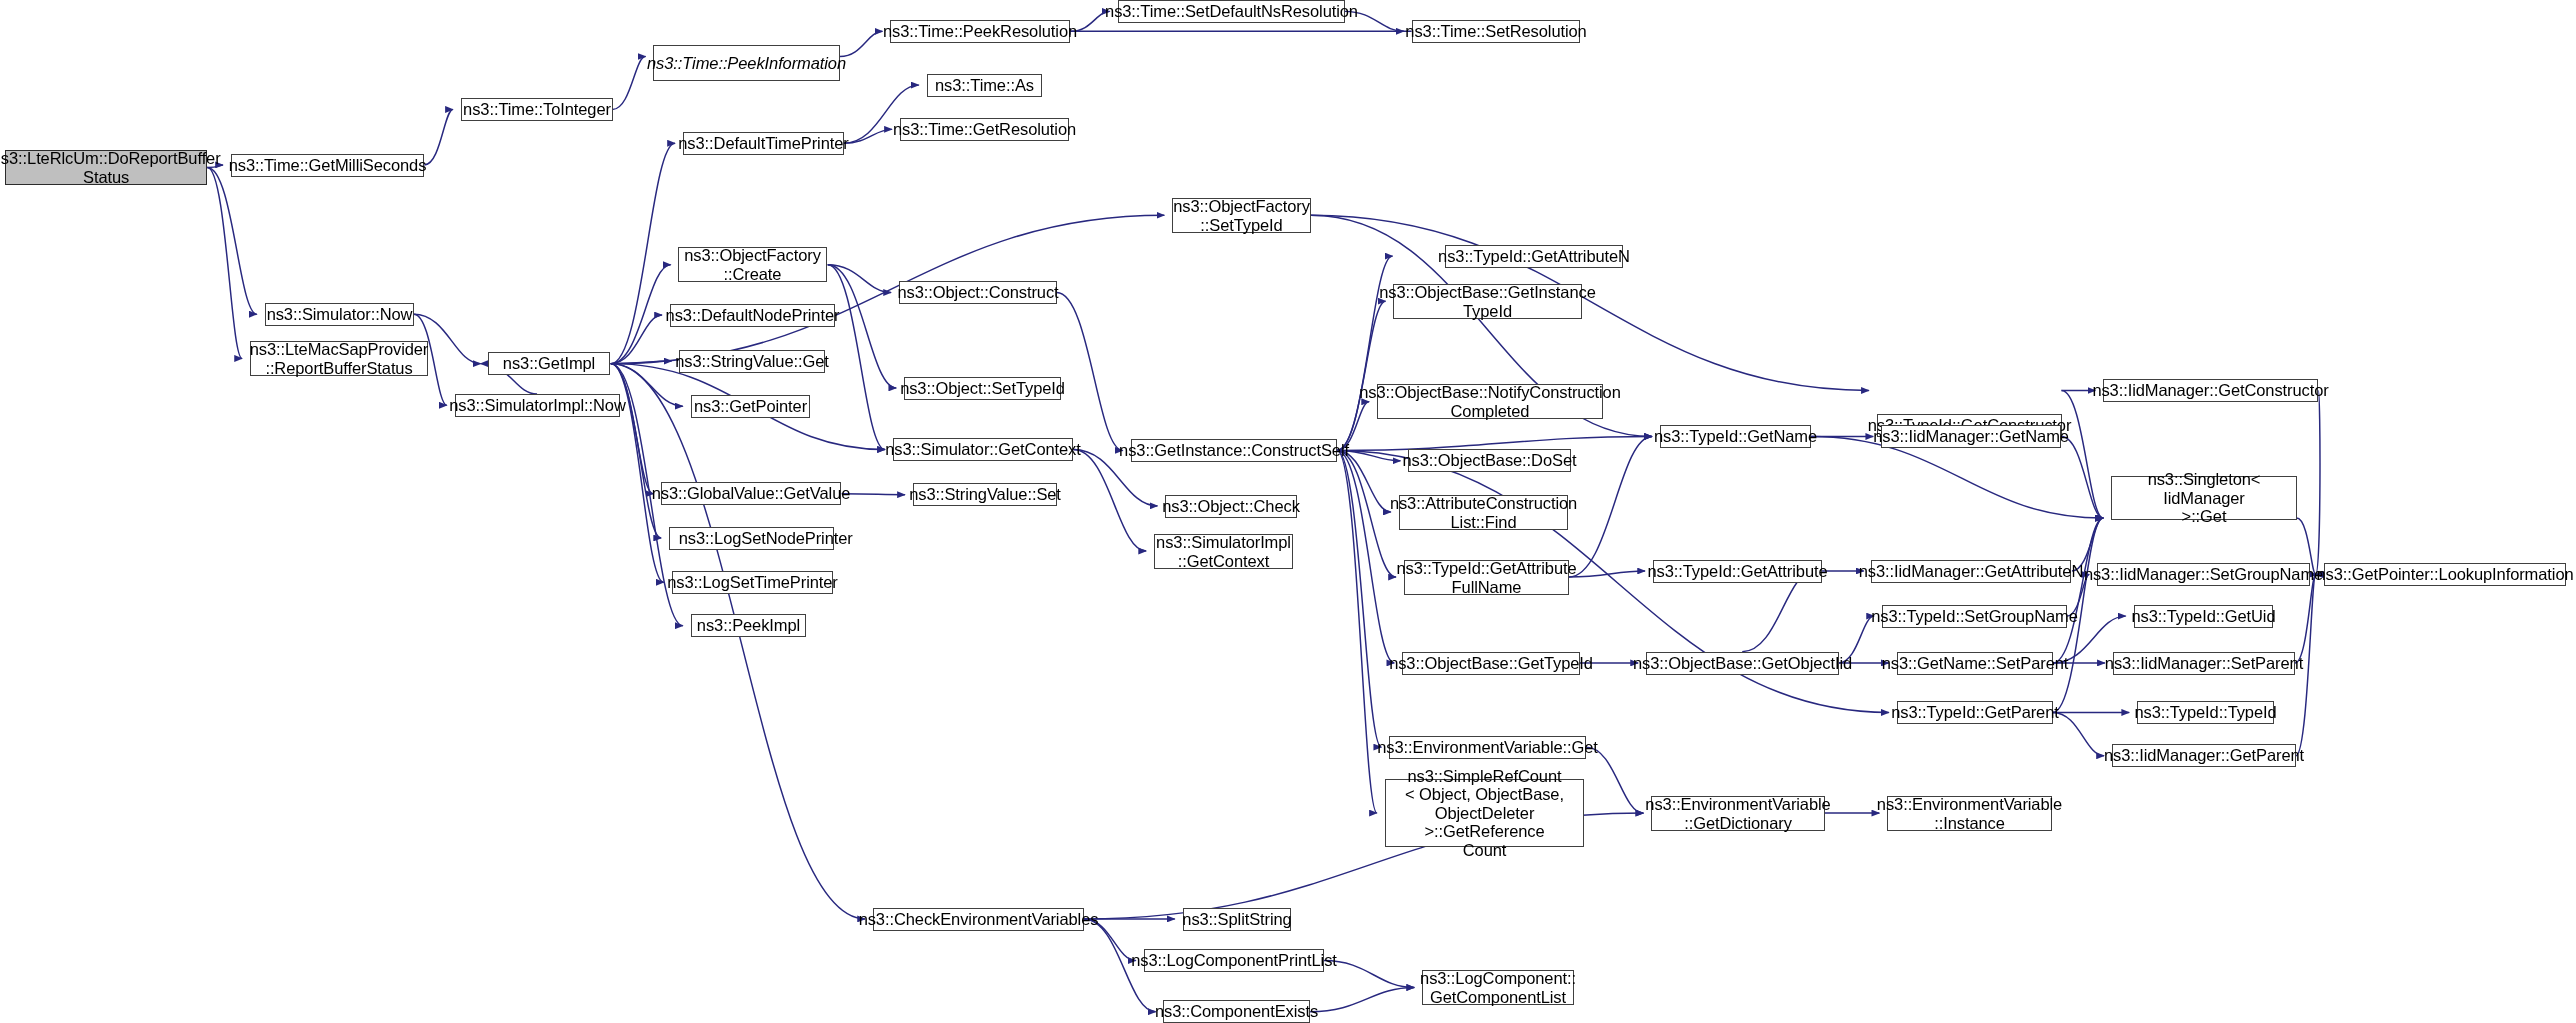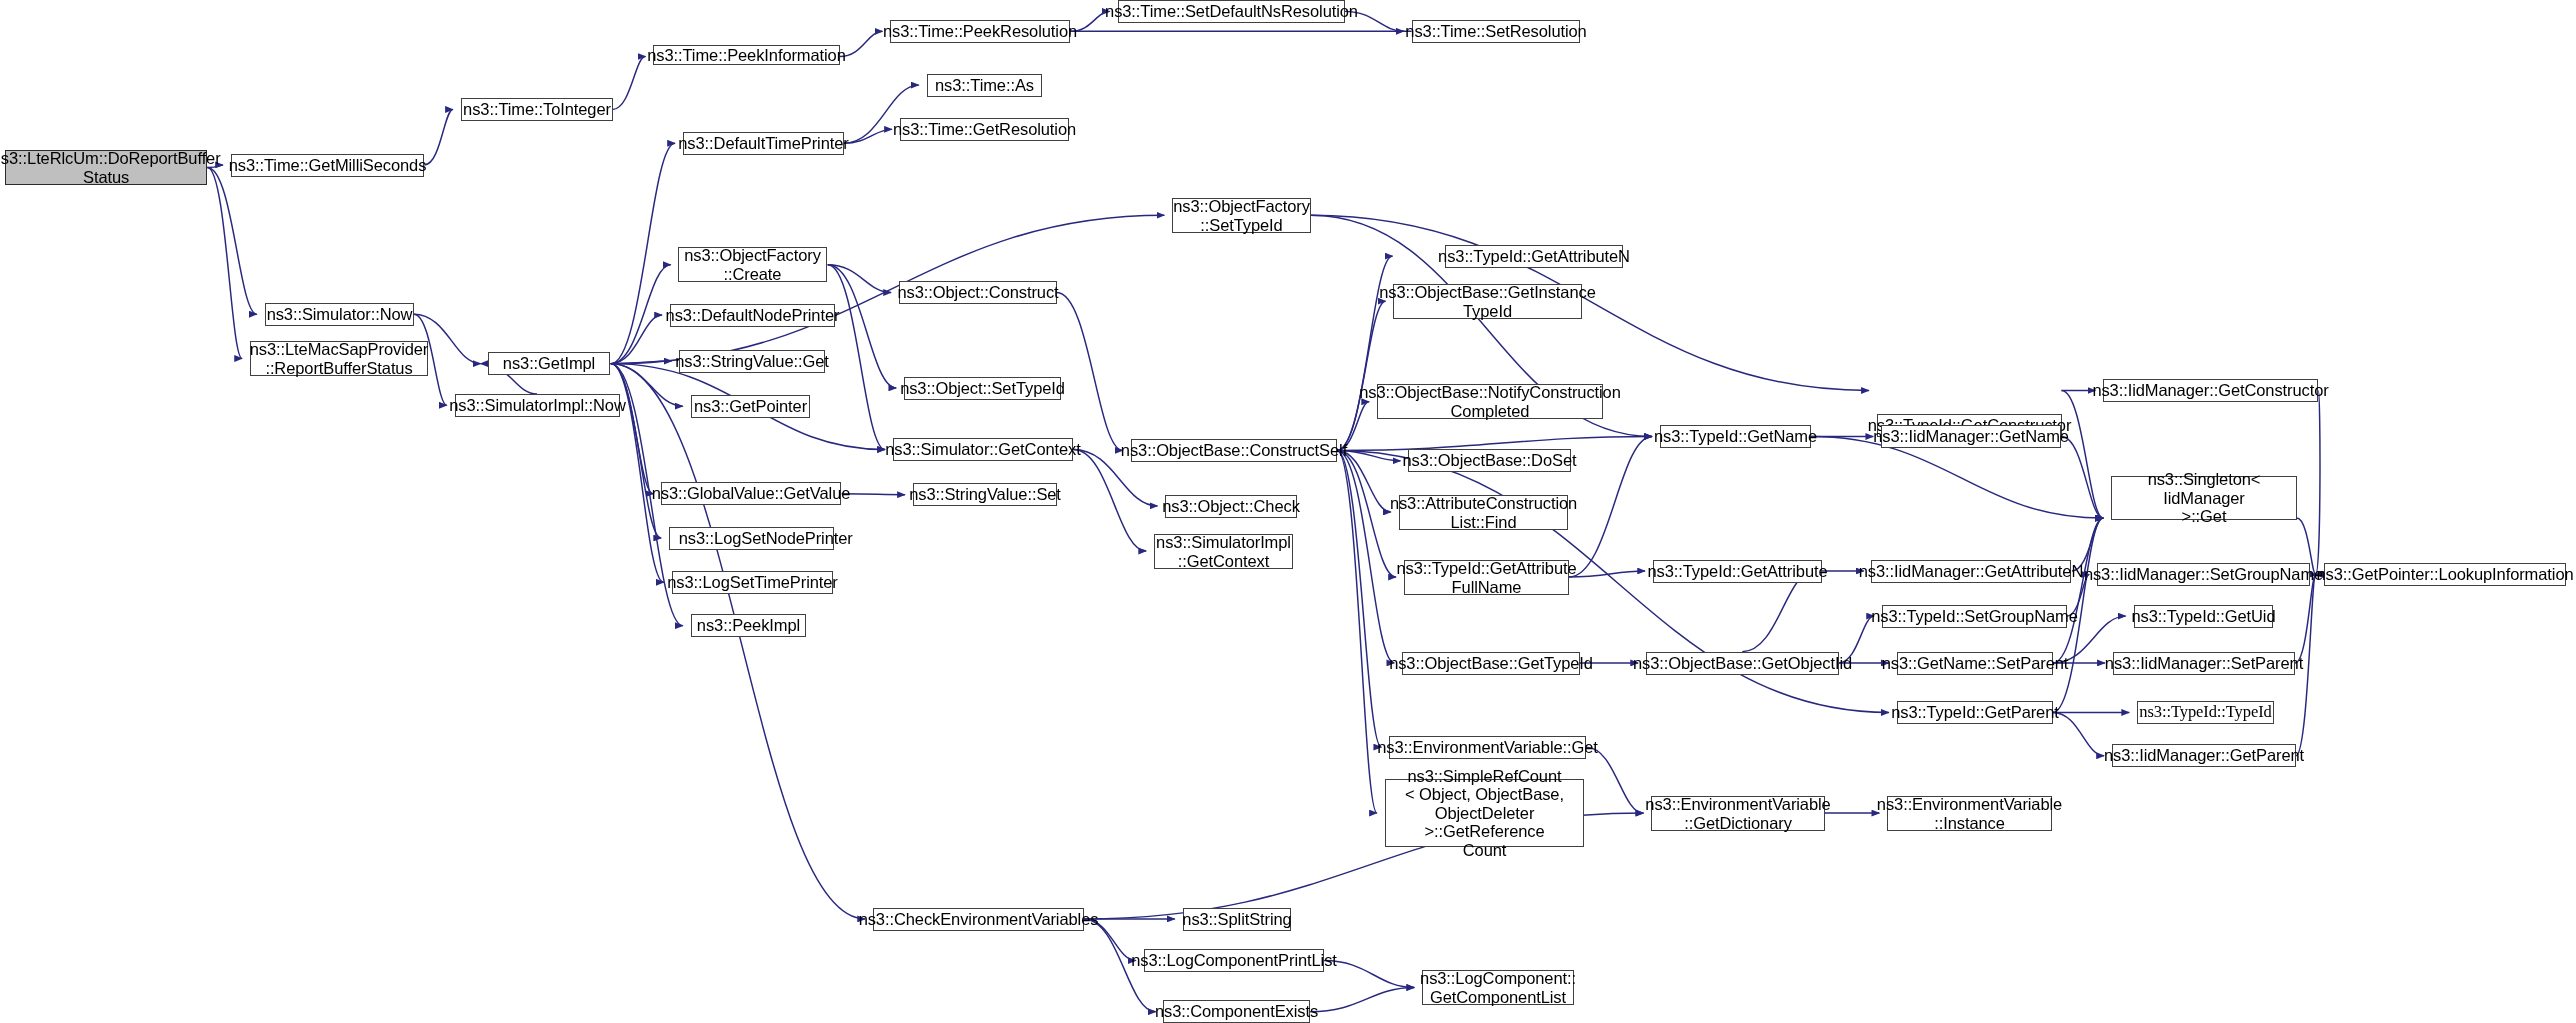--- a/index.html
+++ b/index.html
@@ -139,21 +139,21 @@
   <div id="node-layer">
       <div class="node root" style="left: 5.2px; top: 150px; width: 202px; height: 35px;">ns3::LteRlcUm::DoReportBuffer
 Status</div>
       <div class="node" style="left: 231px; top: 154px; width: 193px; height: 22.6px;">ns3::Time::GetMilliSeconds</div>
       <div class="node" style="left: 265px; top: 303px; width: 149px; height: 22.6px;">ns3::Simulator::Now</div>
       <div class="node" style="left: 250px; top: 341px; width: 178px; height: 35px;">ns3::LteMacSapProvider
 ::ReportBufferStatus</div>
       <div class="node" style="left: 461px; top: 98px; width: 152px; height: 22.6px;">ns3::Time::ToInteger</div>
       <div class="node" style="left: 488px; top: 352px; width: 122px; height: 22.6px;">ns3::GetImpl</div>
       <div class="node" style="left: 455px; top: 394px; width: 165px; height: 22.6px;">ns3::SimulatorImpl::Now</div>
-      <div class="node" style="left: 653px; top: 45px; width: 187px; height: 20px;">ns3::Time::PeekInformation</div>
+      <div class="node" style="left: 653px; top: 45px; width: 187px; height: 36px; font-style: italic;">ns3::Time::PeekInformation</div>
       <div class="node" style="left: 683px; top: 132px; width: 161px; height: 22.6px;">ns3::DefaultTimePrinter</div>
       <div class="node" style="left: 678px; top: 247px; width: 149px; height: 35px;">ns3::ObjectFactory
 ::Create</div>
       <div class="node" style="left: 670px; top: 304px; width: 165px; height: 22.6px;">ns3::DefaultNodePrinter</div>
       <div class="node" style="left: 679px; top: 350px; width: 146px; height: 22.6px;">ns3::StringValue::Get</div>
       <div class="node" style="left: 691px; top: 395px; width: 119px; height: 22.6px;">ns3::GetPointer</div>
       <div class="node" style="left: 661px; top: 482px; width: 180px; height: 22.6px;">ns3::GlobalValue::GetValue</div>
       <div class="node" style="left: 669px; top: 527px; width: 165px; height: 22.6px; padding-left: 32px;">ns3::LogSetNodePrinter</div>
       <div class="node" style="left: 672px; top: 571px; width: 161px; height: 22.6px;">ns3::LogSetTimePrinter</div>
       <div class="node" style="left: 691px; top: 614px; width: 115px; height: 22.6px;">ns3::PeekImpl</div>
@@ -164,21 +164,21 @@
       <div class="node" style="left: 1412px; top: 20px; width: 168px; height: 22.6px;">ns3::Time::SetResolution</div>
       <div class="node" style="left: 1172px; top: 198px; width: 139px; height: 35px;">ns3::ObjectFactory
 ::SetTypeId</div>
       <div class="node" style="left: 899px; top: 281px; width: 158px; height: 22.6px;">ns3::Object::Construct</div>
       <div class="node" style="left: 904px; top: 377px; width: 157px; height: 22.6px;">ns3::Object::SetTypeId</div>
       <div class="node" style="left: 893px; top: 438px; width: 180px; height: 22.6px;">ns3::Simulator::GetContext</div>
       <div class="node" style="left: 913px; top: 483px; width: 144px; height: 22.6px;">ns3::StringValue::Set</div>
       <div class="node" style="left: 1165px; top: 495px; width: 132px; height: 22.6px;">ns3::Object::Check</div>
       <div class="node" style="left: 1154px; top: 534px; width: 139px; height: 35px;">ns3::SimulatorImpl
 ::GetContext</div>
-      <div class="node" style="left: 1131px; top: 439px; width: 206px; height: 22.6px;">ns3::ObjectBase::ConstructSelf</div>
+      <div class="node" style="left: 1131px; top: 439px; width: 206px; height: 22.6px;">ns3::GetInstance::ConstructSelf</div>
       <div class="node" style="left: 1445px; top: 245px; width: 178px; height: 22.6px;">ns3::TypeId::GetAttributeN</div>
       <div class="node" style="left: 1393px; top: 284px; width: 189px; height: 35px;">ns3::ObjectBase::GetInstance
 TypeId</div>
       <div class="node" style="left: 1377px; top: 384px; width: 226px; height: 35px;">ns3::ObjectBase::NotifyConstruction
 Completed</div>
       <div class="node" style="left: 1408px; top: 449px; width: 163px; height: 22.6px;">ns3::ObjectBase::DoSet</div>
       <div class="node" style="left: 1399px; top: 495px; width: 169px; height: 35px;">ns3::AttributeConstruction
 List::Find</div>
       <div class="node" style="left: 1404px; top: 560px; width: 165px; height: 35px;">ns3::TypeId::GetAttribute
 FullName</div>
@@ -200,21 +200,21 @@
 ::Instance</div>
       <div class="node" style="left: 1877px; top: 379px; width: 185px; height: 22.6px; margin-top: 35px;">ns3::TypeId::GetConstructor</div>
       <div class="node" style="left: 1881px; top: 425px; width: 180px; height: 22.6px;">ns3::IidManager::GetName</div>
       <div class="node" style="left: 1871px; top: 560px; width: 200px; height: 22.6px;">ns3::IidManager::GetAttributeN</div>
       <div class="node" style="left: 2111px; top: 476px; width: 186px; height: 44px;">ns3::Singleton&lt; IidManager
 &gt;::Get</div>
       <div class="node" style="left: 2097px; top: 563px; width: 213px; height: 22.6px;">ns3::IidManager::SetGroupName</div>
       <div class="node" style="left: 2103px; top: 379px; width: 215px; height: 22.6px;">ns3::IidManager::GetConstructor</div>
       <div class="node" style="left: 2134px; top: 605px; width: 139px; height: 22.6px;">ns3::TypeId::GetUid</div>
       <div class="node" style="left: 2113px; top: 652px; width: 182px; height: 22.6px;">ns3::IidManager::SetParent</div>
-      <div class="node" style="left: 2137px; top: 701px; width: 137px; height: 22.6px; font-family: Liberation Serif, serif;">ns3::TypeId::TypeId</div>
+      <div class="node" style="left: 2137px; top: 701px; width: 137px; height: 22.6px;">ns3::TypeId::TypeId</div>
       <div class="node" style="left: 2112px; top: 744px; width: 184px; height: 22.6px;">ns3::IidManager::GetParent</div>
       <div class="node" style="left: 2324px; top: 563px; width: 242px; height: 22.6px;">ns3::GetPointer::LookupInformation</div>
       <div class="node" style="left: 873px; top: 908px; width: 211px; height: 22.6px;">ns3::CheckEnvironmentVariables</div>
       <div class="node" style="left: 1183px; top: 908px; width: 108px; height: 22.6px;">ns3::SplitString</div>
       <div class="node" style="left: 1144px; top: 949px; width: 180px; height: 22.6px;">ns3::LogComponentPrintList</div>
       <div class="node" style="left: 1163px; top: 1000px; width: 147px; height: 22.6px;">ns3::ComponentExists</div>
       <div class="node" style="left: 1422px; top: 970px; width: 152px; height: 35px;">ns3::LogComponent::
 GetComponentList</div>
     </div>
 </div>

